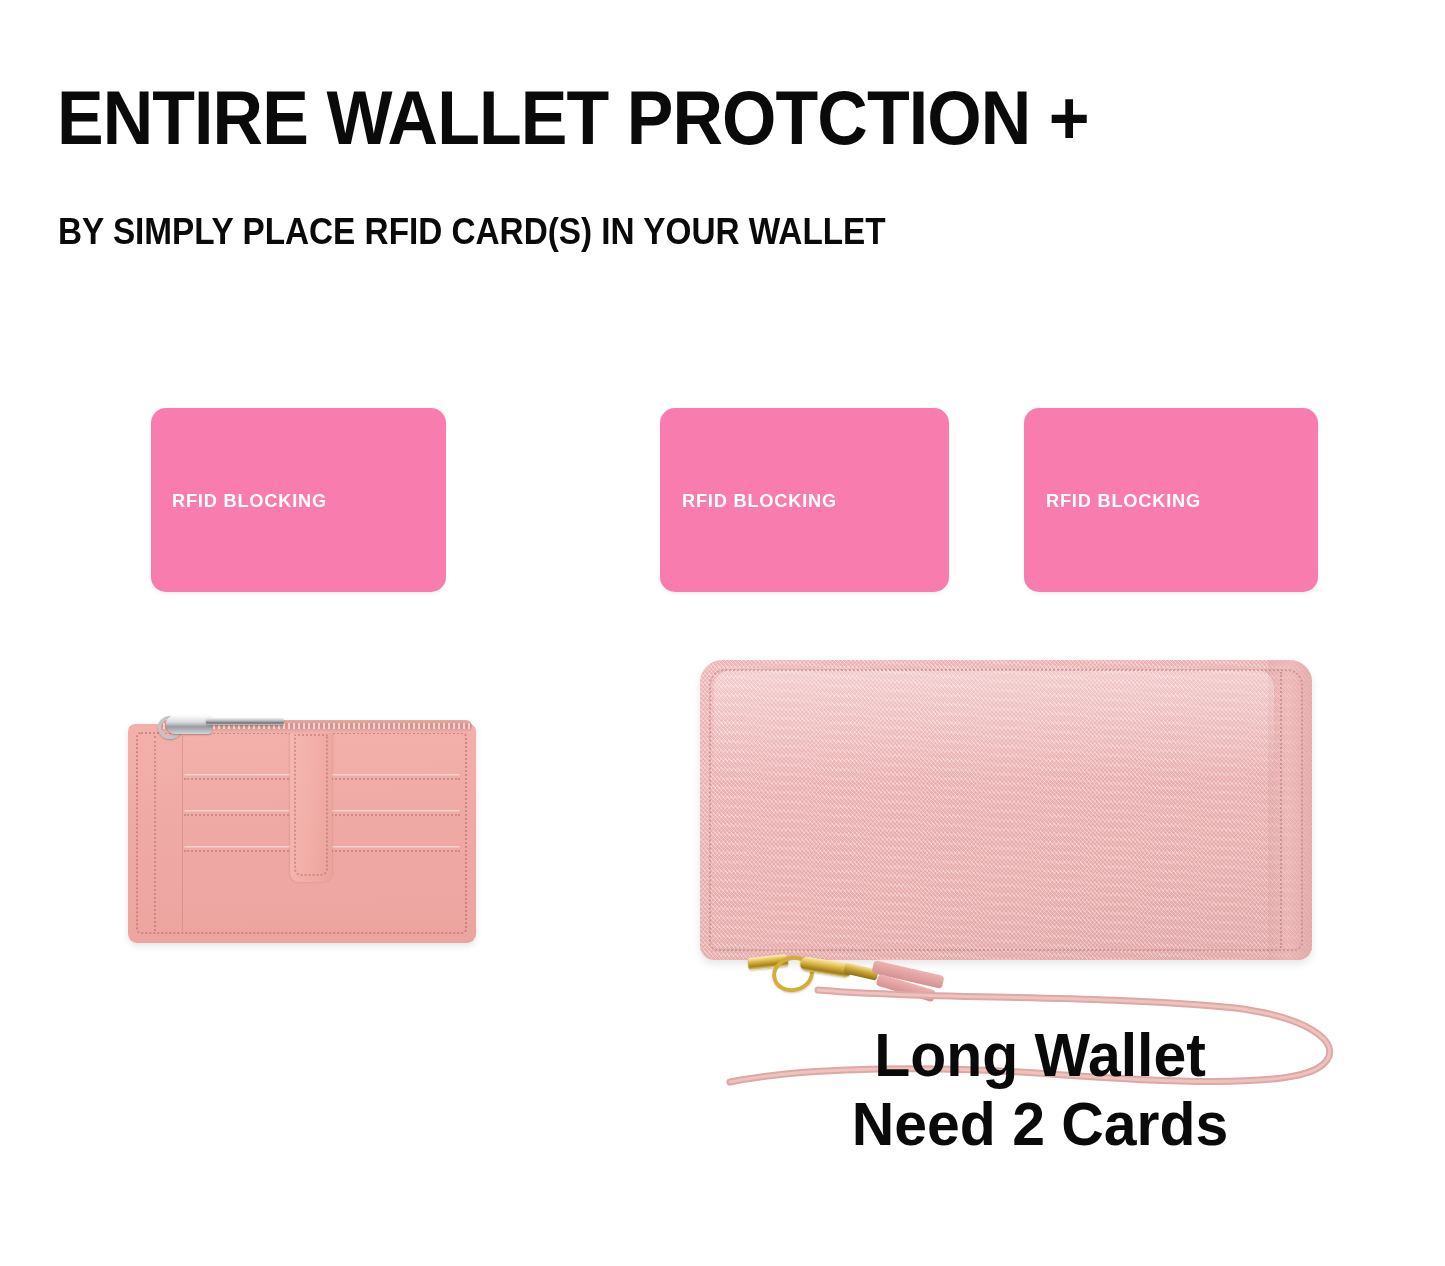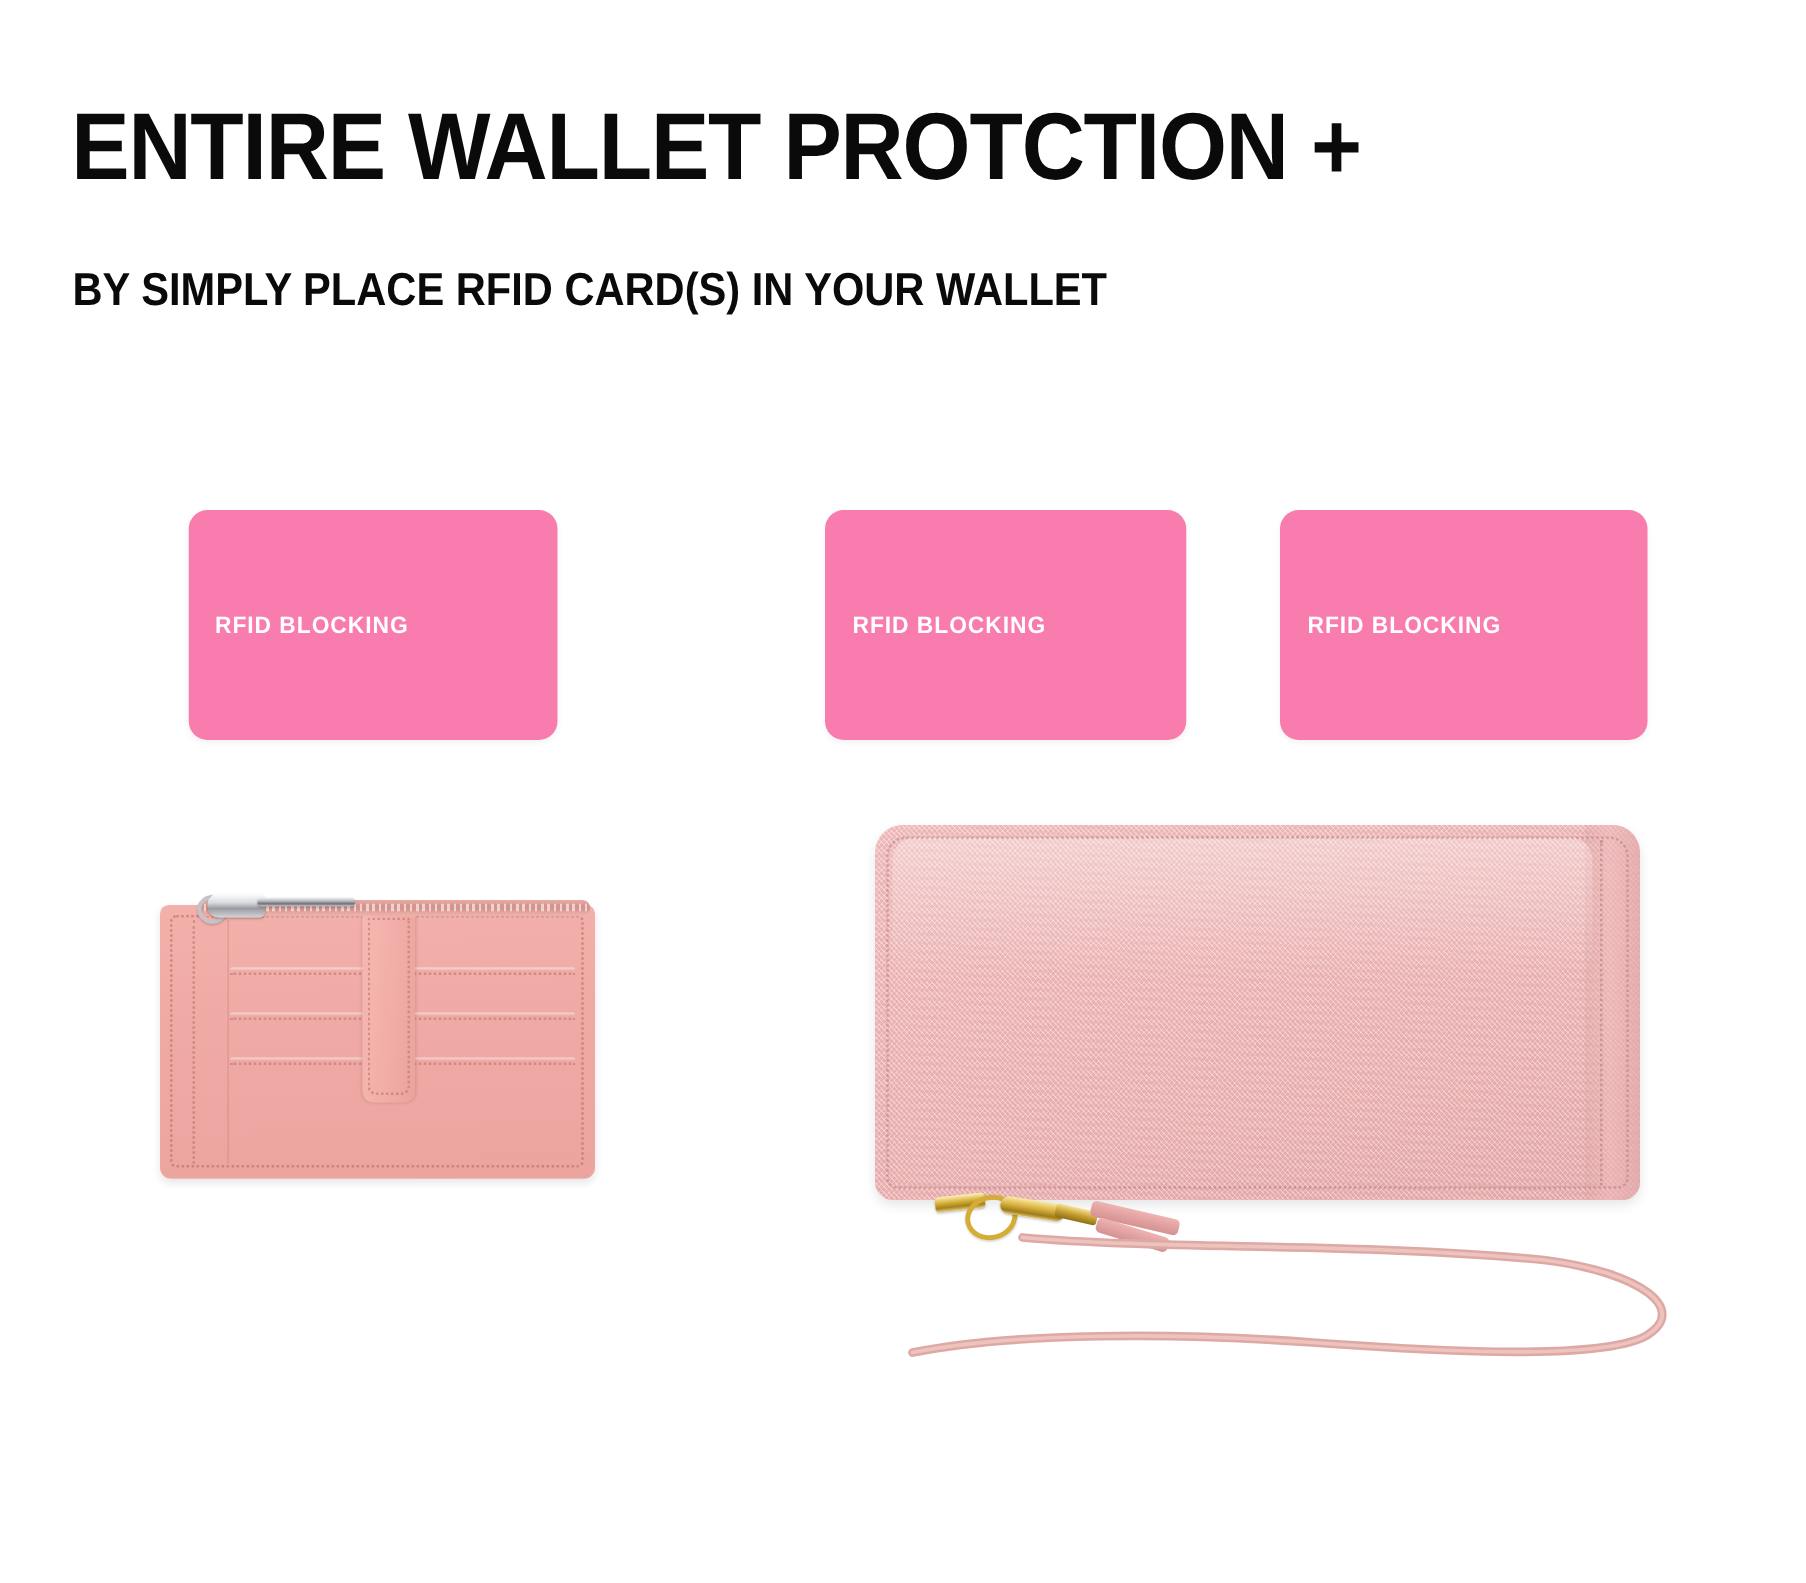--- a/index.html
+++ b/index.html
@@ -372,14 +372,18 @@
     <div class="strap-tail t1"></div>
     <div class="strap-tail t2"></div>
   </div>
 
   <svg class="strap-svg" viewBox="0 0 700 180">
     <path d="M 128 48 C 240 58, 400 52, 545 66 C 625 76, 660 106, 628 126 C 595 146, 470 140, 360 132 C 250 124, 120 124, 40 140" fill="none" stroke="#dda9a4" stroke-width="7" stroke-linecap="round"></path>
     <path d="M 128 48 C 240 58, 400 52, 545 66 C 625 76, 660 106, 628 126 C 595 146, 470 140, 360 132 C 250 124, 120 124, 40 140" fill="none" stroke="#eec2bd" stroke-width="3" stroke-linecap="round"></path>
   </svg>
 
 
+  <div class="label-block" id="label-long">
+    <span class="l1">Long Wallet</span>
+    <span class="l2">Need 2 Cards</span>
+  </div>
 
 </div>
 
 </body></html>

